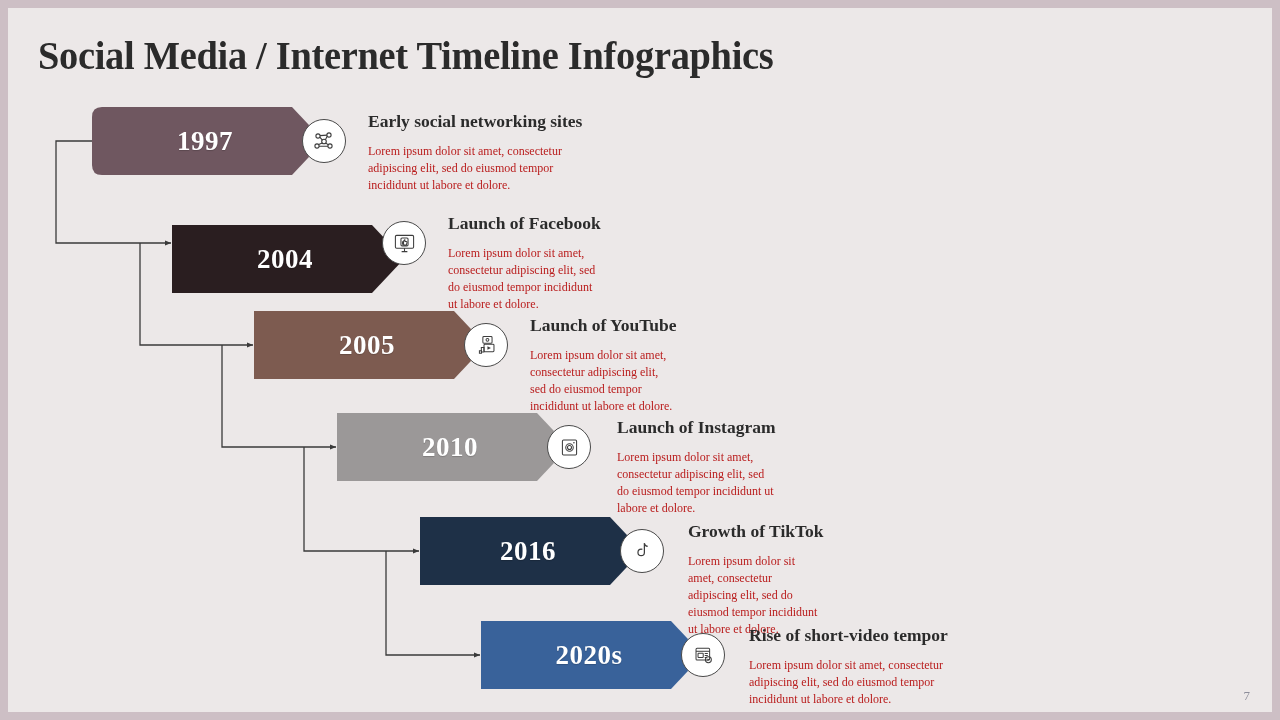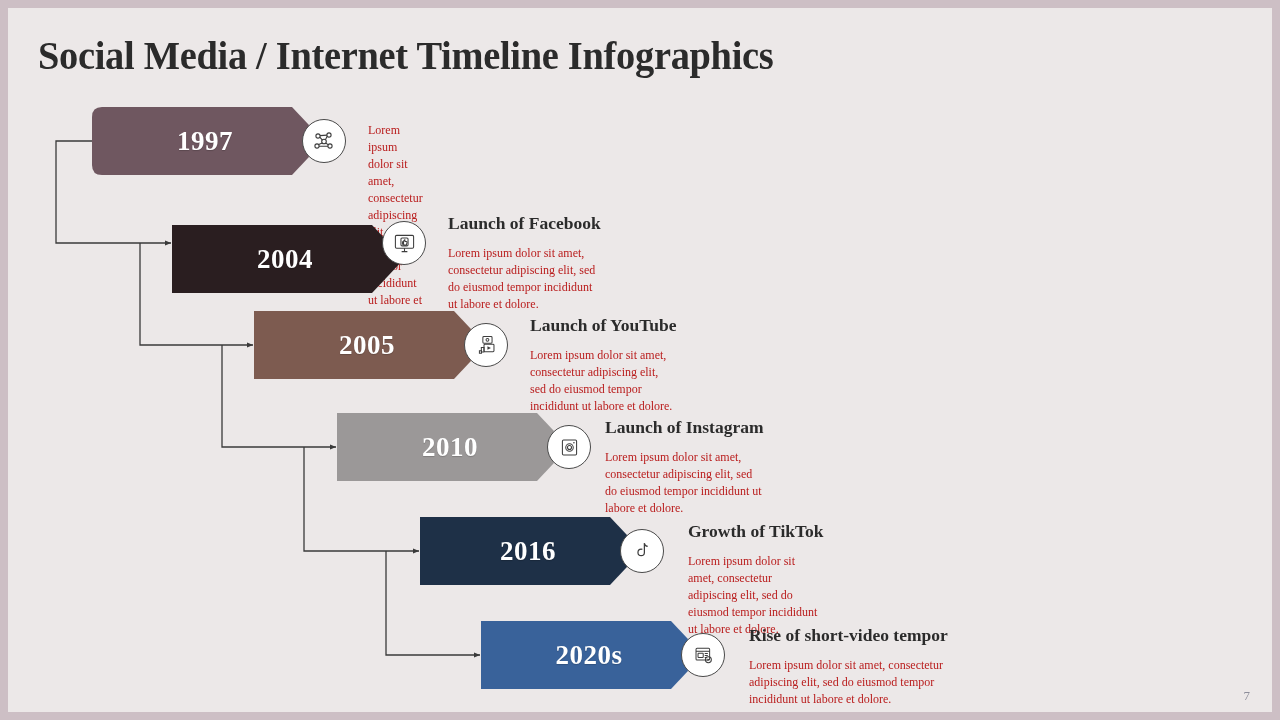--- a/index.html
+++ b/index.html
@@ -173,20 +173,21 @@
         <svg width="24" height="24" viewBox="0 0 24 24" fill="none" stroke="#3d3d3d" stroke-width="1.1">
           <circle cx="6" cy="7" r="2.1"></circle>
             <circle cx="17" cy="6" r="2.1"></circle>
           <circle cx="12" cy="12.5" r="2.3"></circle>
             <circle cx="5" cy="17" r="2.1"></circle>
           <circle cx="18" cy="17" r="2.1"></circle>
           <path d="M7.8 8.1 L10.4 11.2 M15.2 7.3 L13.4 10.7 M10.4 14 L6.6 15.6 M13.7 14.1 L16.4 15.8 M8 6.6 L15 6.1 M7 17.3 L16 17.2"></path>
         </svg>
       </div>
       <div class="text-block" style="left:276px; top:4px;">
+        <div class="row-title">Early social networking sites</div>
         <div class="row-desc">Lorem ipsum dolor sit amet, consectetur adipiscing elit, sed do eiusmod tempor incididunt ut labore et dolore.</div>
       </div>
     </div>
 
     <div class="row" style="left:164px; top:201px;">
       <div class="banner" style="left:0; top:16px; width:232px;">
         <svg class="banner-shape" viewBox="0 0 232 68" preserveAspectRatio="none">
           <path d="M 0 0 L 200 0 L 232 34 L 200 68 L 0 68 Z" fill="#2a1e20"></path>
         </svg>
         <span class="banner-year">2004</span>
@@ -236,21 +237,21 @@
         <span class="banner-year">2010</span>
       </div>
       <div class="icon-badge" style="left:210px;">
         <svg width="23" height="23" viewBox="0 0 24 24" fill="none" stroke="#3d3d3d" stroke-width="1.1">
           <rect x="4.6" y="4.2" width="14.8" height="15.6" rx="1.2"></rect>
           <circle cx="12" cy="12" r="3.9"></circle>
           <circle cx="12" cy="12" r="2.1"></circle>
           <circle cx="16.6" cy="7.1" r="0.85" fill="#3d3d3d" stroke="none"></circle>
         </svg>
       </div>
-      <div class="text-block" style="left:268px; top:4px;">
+      <div class="text-block" style="left:280px; top:4px;">
         <div class="row-title">Launch of Instagram</div>
         <div class="row-desc">Lorem ipsum dolor sit amet, consectetur adipiscing elit, sed do eiusmod tempor incididunt ut labore et dolore.</div>
       </div>
     </div>
 
     <div class="row" style="left:412px; top:509px;">
       <div class="banner" style="left:0; top:0; width:222px;">
         <svg class="banner-shape" viewBox="0 0 222 68" preserveAspectRatio="none">
           <path d="M 0 0 L 190 0 L 222 34 L 190 68 L 0 68 Z" fill="#1e3047"></path>
         </svg>

